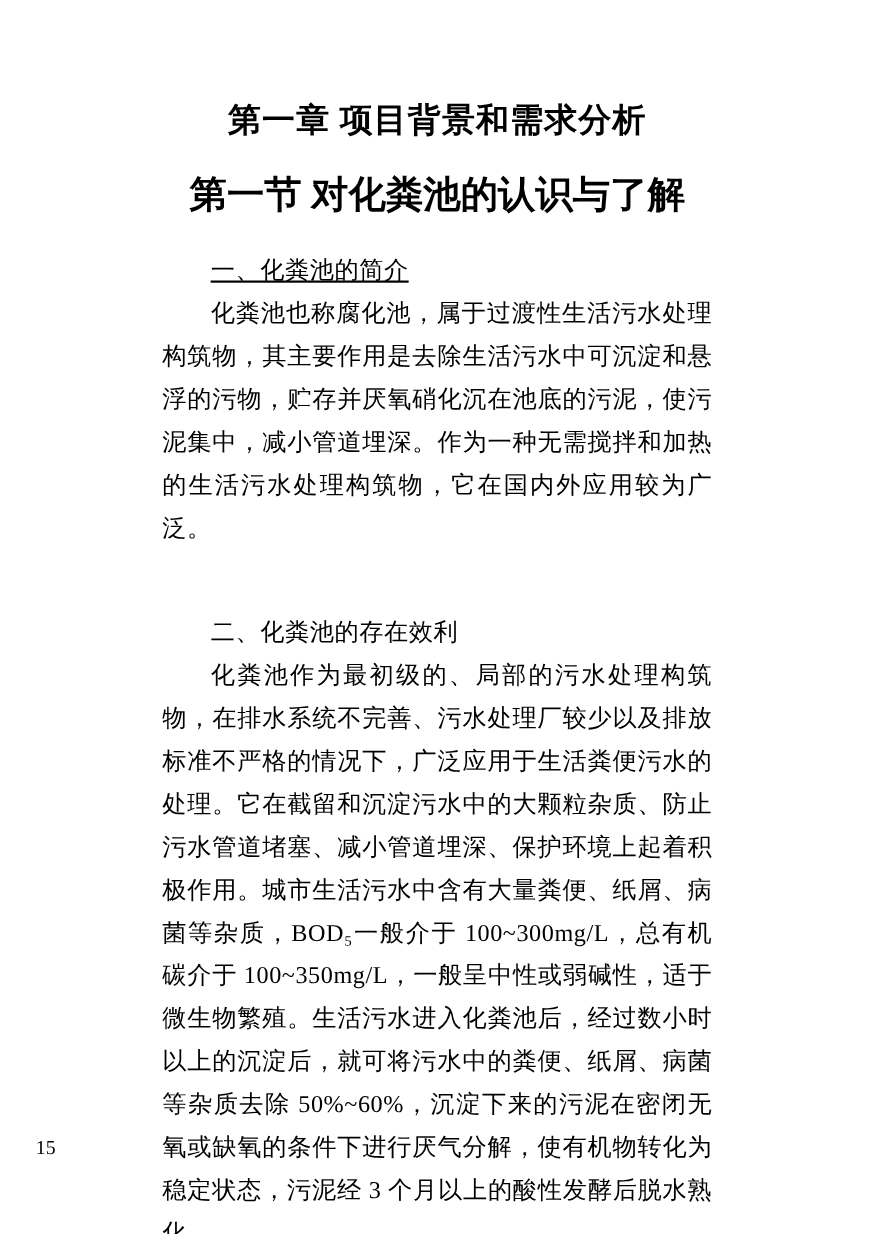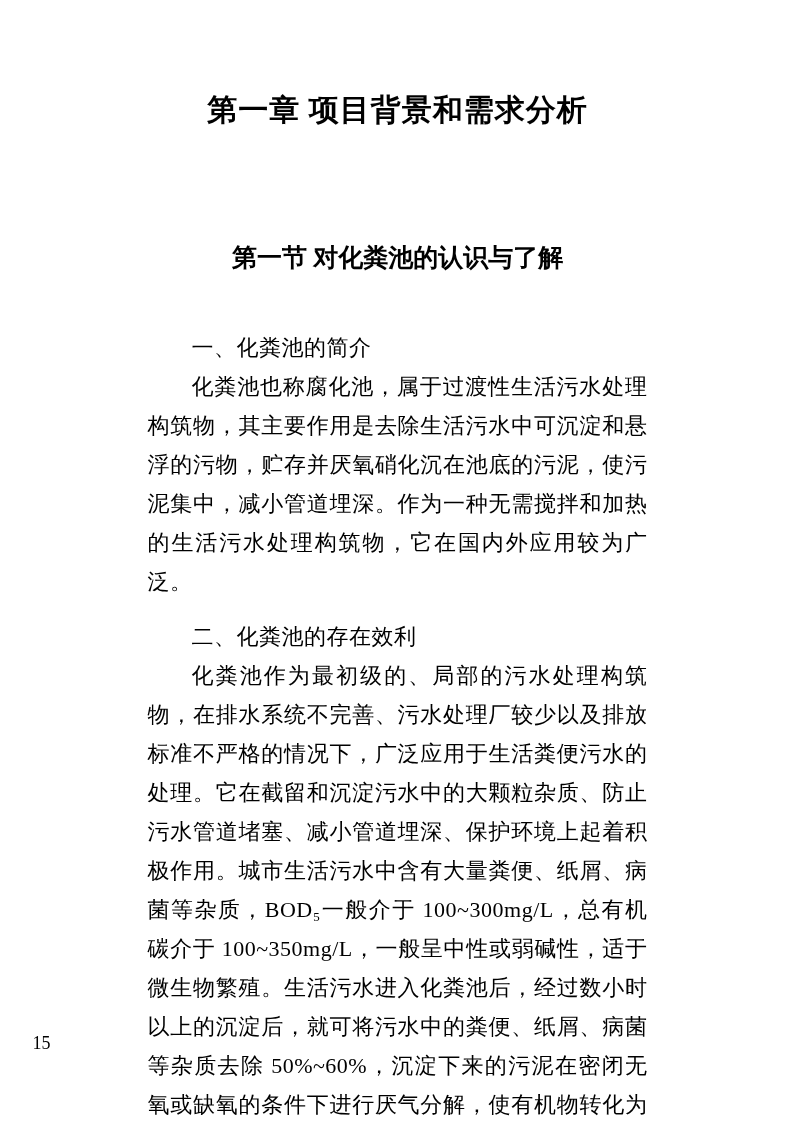--- a/index.html
+++ b/index.html
@@ -21,39 +21,40 @@
   }
   .chapter-title {
     margin: 0;
     text-align: center;
     font-size: 30px;
     font-weight: bold;
     line-height: 44px;
     letter-spacing: 1px;
   }
   .section-title {
-    margin: 108px 0 0 0;
+    margin: 28px 0 0 0;
     text-align: center;
-    font-size: 25px;
+    font-size: 34px;
     font-weight: bold;
     line-height: 36px;
   }
   .body-para {
     margin: 0;
     font-size: 22px;
     line-height: 39px;
     text-align: justify;
     text-indent: 2em;
     letter-spacing: 0.5px;
   }
   .first-sub {
-    margin-top: 52px;
+    margin-top: 30px;
+    text-decoration: underline;
   }
   .spaced-sub {
-    margin-top: 16px;
+    margin-top: 56px;
   }
   .page-number {
     position: absolute;
     left: 0;
     right: 0;
     bottom: 68px;
     font-size: 18px;
     line-height: 22px;
   }
 </style>

